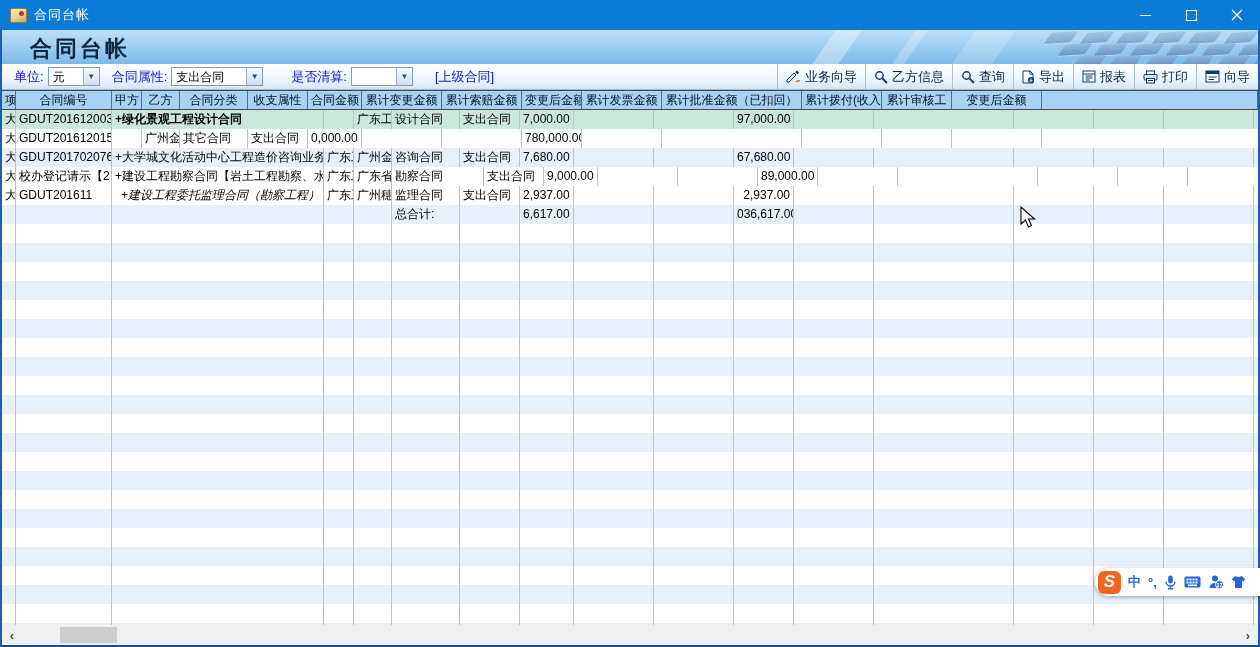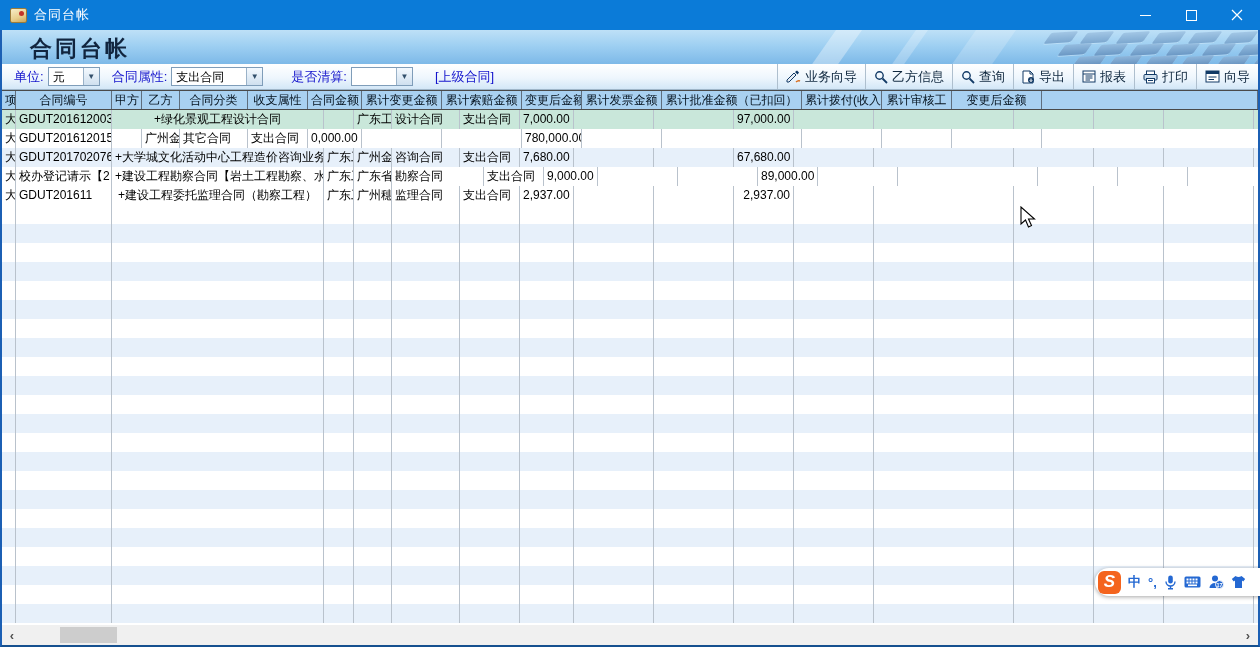--- a/index.html
+++ b/index.html
@@ -252,21 +252,21 @@
         <div class="g-cell" style="width: 140px;">累计批准金额（已扣回）</div>
         <div class="g-cell" style="width: 80px;">累计拨付(收入)</div>
         <div class="g-cell" style="width: 70px;">累计审核工</div>
         <div class="g-cell" style="width: 90px;">变更后金额</div>
         <div class="g-cell filler"></div>
       </div>
     <div id="g-body">
         <div class="g-row row-selected">
           <div class="g-cell" style="width: 14px; text-align: center;">大</div>
           <div class="g-cell" style="width: 96px; text-align: left;">GDUT201612003</div>
-          <div class="g-cell" style="width: 212px; text-align: center;">+绿化景观工程设计合同</div>
+          <div class="g-cell" style="width: 212px; text-align: left; font-weight: bold;">+绿化景观工程设计合同</div>
           <div class="g-cell" style="width: 30px; text-align: left;"></div>
           <div class="g-cell" style="width: 38px; text-align: left;">广东工</div>
           <div class="g-cell" style="width: 68px; text-align: left;">设计合同</div>
           <div class="g-cell" style="width: 60px; text-align: left;">支出合同</div>
           <div class="g-cell" style="width: 54px; text-align: left;">7,000.00</div>
           <div class="g-cell" style="width: 80px; text-align: right;"></div>
           <div class="g-cell" style="width: 80px; text-align: right;"></div>
           <div class="g-cell" style="width: 60px; text-align: right;">97,000.00</div>
           <div class="g-cell" style="width: 80px; text-align: right;"></div>
           <div class="g-cell" style="width: 140px; text-align: right;"></div>
@@ -327,29 +327,48 @@
           <div class="g-cell" style="width: 80px; text-align: right;"></div>
           <div class="g-cell" style="width: 140px; text-align: right;"></div>
           <div class="g-cell" style="width: 80px; text-align: right;"></div>
           <div class="g-cell" style="width: 70px; text-align: right;"></div>
           <div class="g-cell" style="width: 90px; text-align: right;"></div>
           <div class="g-cell filler"></div>
         </div>
         <div class="g-row row-white">
           <div class="g-cell" style="width: 14px; text-align: center;">大</div>
           <div class="g-cell" style="width: 96px; text-align: left;">GDUT201611</div>
-          <div class="g-cell" style="width: 212px; text-align: center;">+建设工程委托监理合同（勘察工程）</div>
+          <div class="g-cell" style="width: 212px; text-align: right; font-style: italic;">+建设工程委托监理合同（勘察工程）</div>
           <div class="g-cell" style="width: 30px; text-align: left;">广东工</div>
           <div class="g-cell" style="width: 38px; text-align: left;">广州穗</div>
           <div class="g-cell" style="width: 68px; text-align: left;">监理合同</div>
           <div class="g-cell" style="width: 60px; text-align: left;">支出合同</div>
           <div class="g-cell" style="width: 54px; text-align: left;">2,937.00</div>
           <div class="g-cell" style="width: 80px; text-align: right;"></div>
           <div class="g-cell" style="width: 80px; text-align: right;"></div>
           <div class="g-cell" style="width: 60px; text-align: right;">2,937.00</div>
+          <div class="g-cell" style="width: 80px; text-align: right;"></div>
+          <div class="g-cell" style="width: 140px; text-align: right;"></div>
+          <div class="g-cell" style="width: 80px; text-align: right;"></div>
+          <div class="g-cell" style="width: 70px; text-align: right;"></div>
+          <div class="g-cell" style="width: 90px; text-align: right;"></div>
+          <div class="g-cell filler"></div>
+        </div>
+        <div class="g-row row-blue">
+          <div class="g-cell" style="width: 14px; text-align: center;"></div>
+          <div class="g-cell" style="width: 96px; text-align: left;"></div>
+          <div class="g-cell" style="width: 212px; text-align: left;"></div>
+          <div class="g-cell" style="width: 30px; text-align: left;"></div>
+          <div class="g-cell" style="width: 38px; text-align: left;"></div>
+          <div class="g-cell" style="width: 68px; text-align: left;">总合计:</div>
+          <div class="g-cell" style="width: 60px; text-align: left;"></div>
+          <div class="g-cell" style="width: 54px; text-align: left;">6,617.00</div>
+          <div class="g-cell" style="width: 80px; text-align: right;"></div>
+          <div class="g-cell" style="width: 80px; text-align: right;"></div>
+          <div class="g-cell" style="width: 60px; text-align: right;">036,617.00</div>
           <div class="g-cell" style="width: 80px; text-align: right;"></div>
           <div class="g-cell" style="width: 140px; text-align: right;"></div>
           <div class="g-cell" style="width: 80px; text-align: right;"></div>
           <div class="g-cell" style="width: 70px; text-align: right;"></div>
           <div class="g-cell" style="width: 90px; text-align: right;"></div>
           <div class="g-cell filler"></div>
         </div>
         <div class="g-row row-white">
           <div class="g-cell" style="width: 14px; text-align: center;"></div>
           <div class="g-cell" style="width: 96px; text-align: left;"></div>

